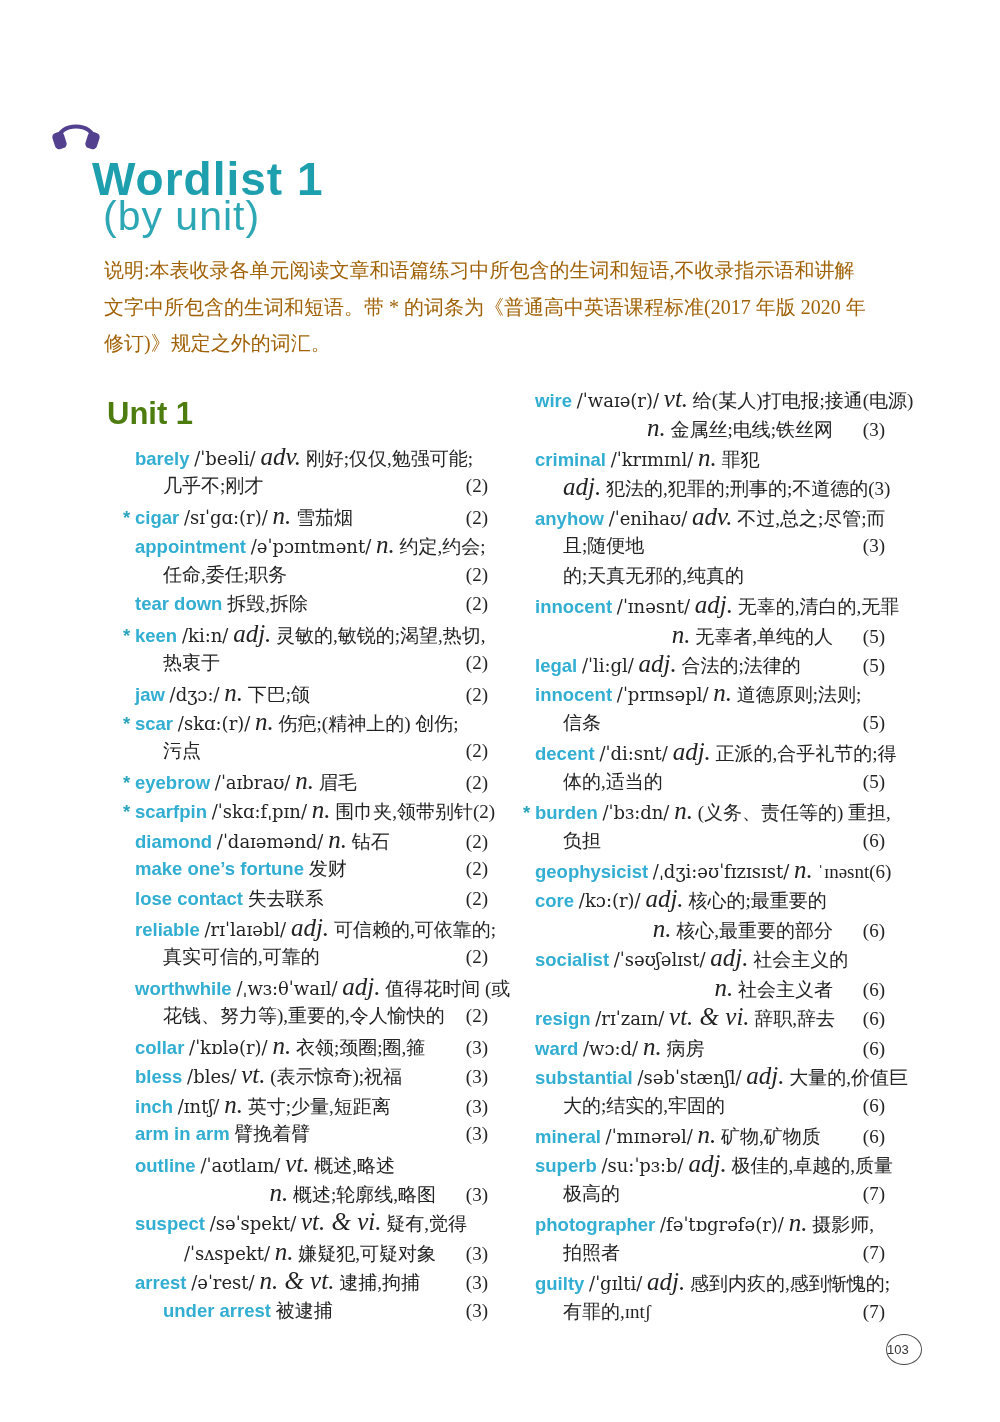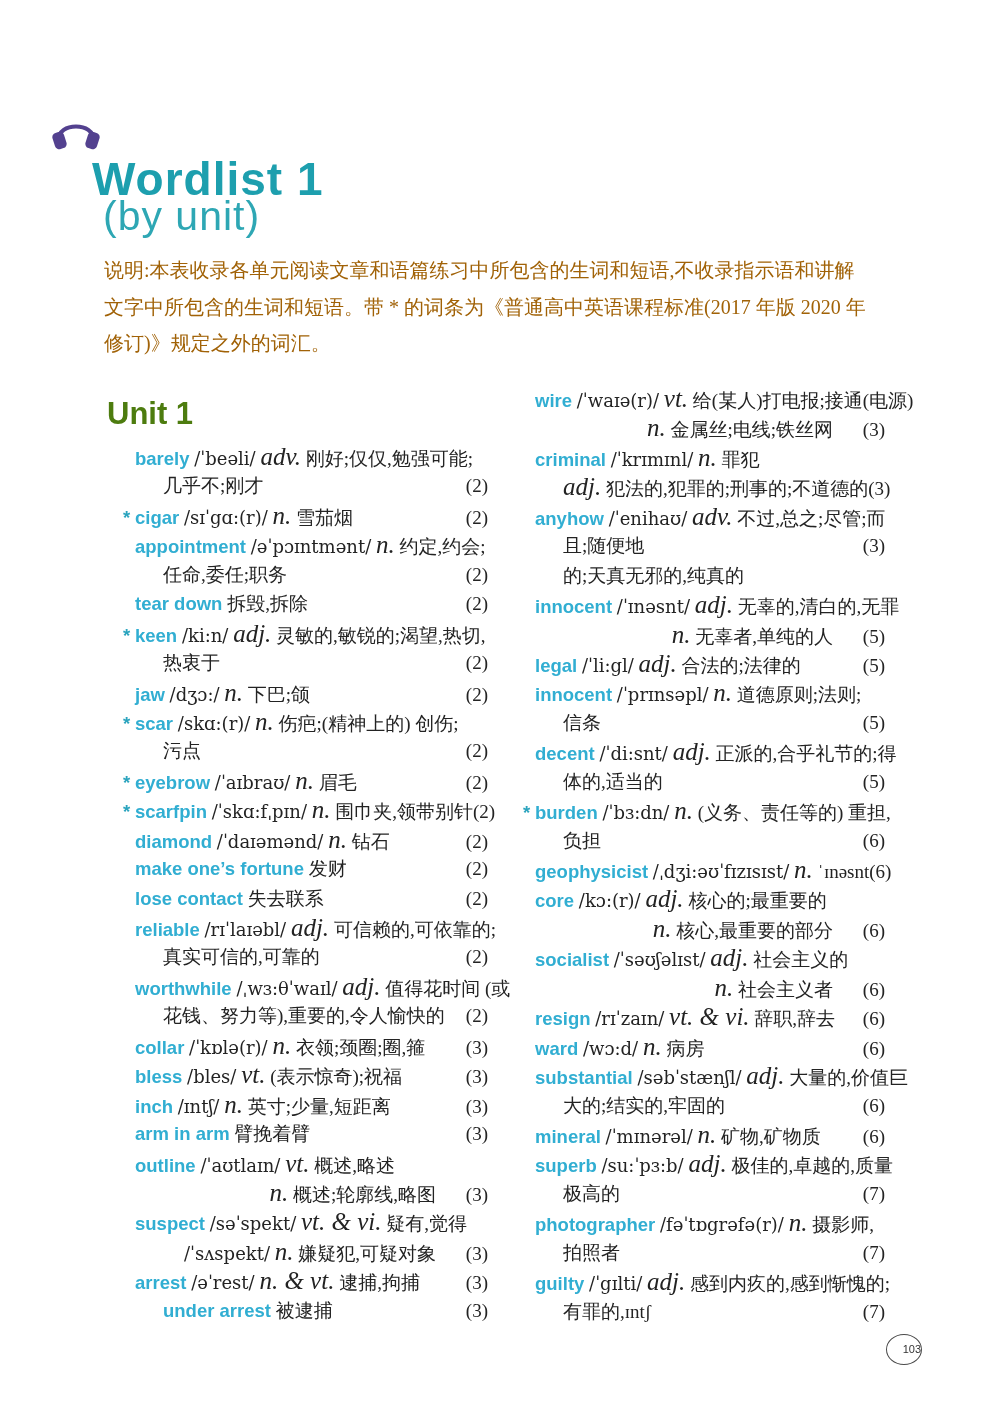--- a/index.html
+++ b/index.html
@@ -50,21 +50,21 @@
     font-weight:700; font-size:18.5px; color:#2ba4be;
     display:inline-block; width:12px; margin-left:-12px;
   }
   .p { font-family:"DejaVu Serif",serif; font-size:18px; }
   .i { font-style:italic; font-size:25px; }
   .c { font-size:19px; }
   
   .pageno {
     position:absolute; left:886px; top:1334px; width:34px; height:29px;
     border:1.3px solid #4a4a4a; border-radius:50%;
-    text-align:right; line-height:29px; font-size:11px; color:#333;
+    text-align:left; line-height:29px; font-size:13px; color:#333;
     font-family:"Liberation Sans","DejaVu Sans",sans-serif;
   }
 </style>
 </head>
 <body>
 
 <svg class="hd-icon" viewBox="0 0 48 44">
   <path d="M7 30 C5 12, 43 12, 41 30" fill="none" stroke="#53418f" stroke-width="4.2" stroke-linecap="round"></path>
   <rect x="1.5" y="22" width="12" height="17" rx="4.5" fill="#53418f" transform="rotate(-18 7.5 30.5)"></rect>
   <rect x="34.5" y="22" width="12" height="17" rx="4.5" fill="#53418f" transform="rotate(18 40.5 30.5)"></rect>

